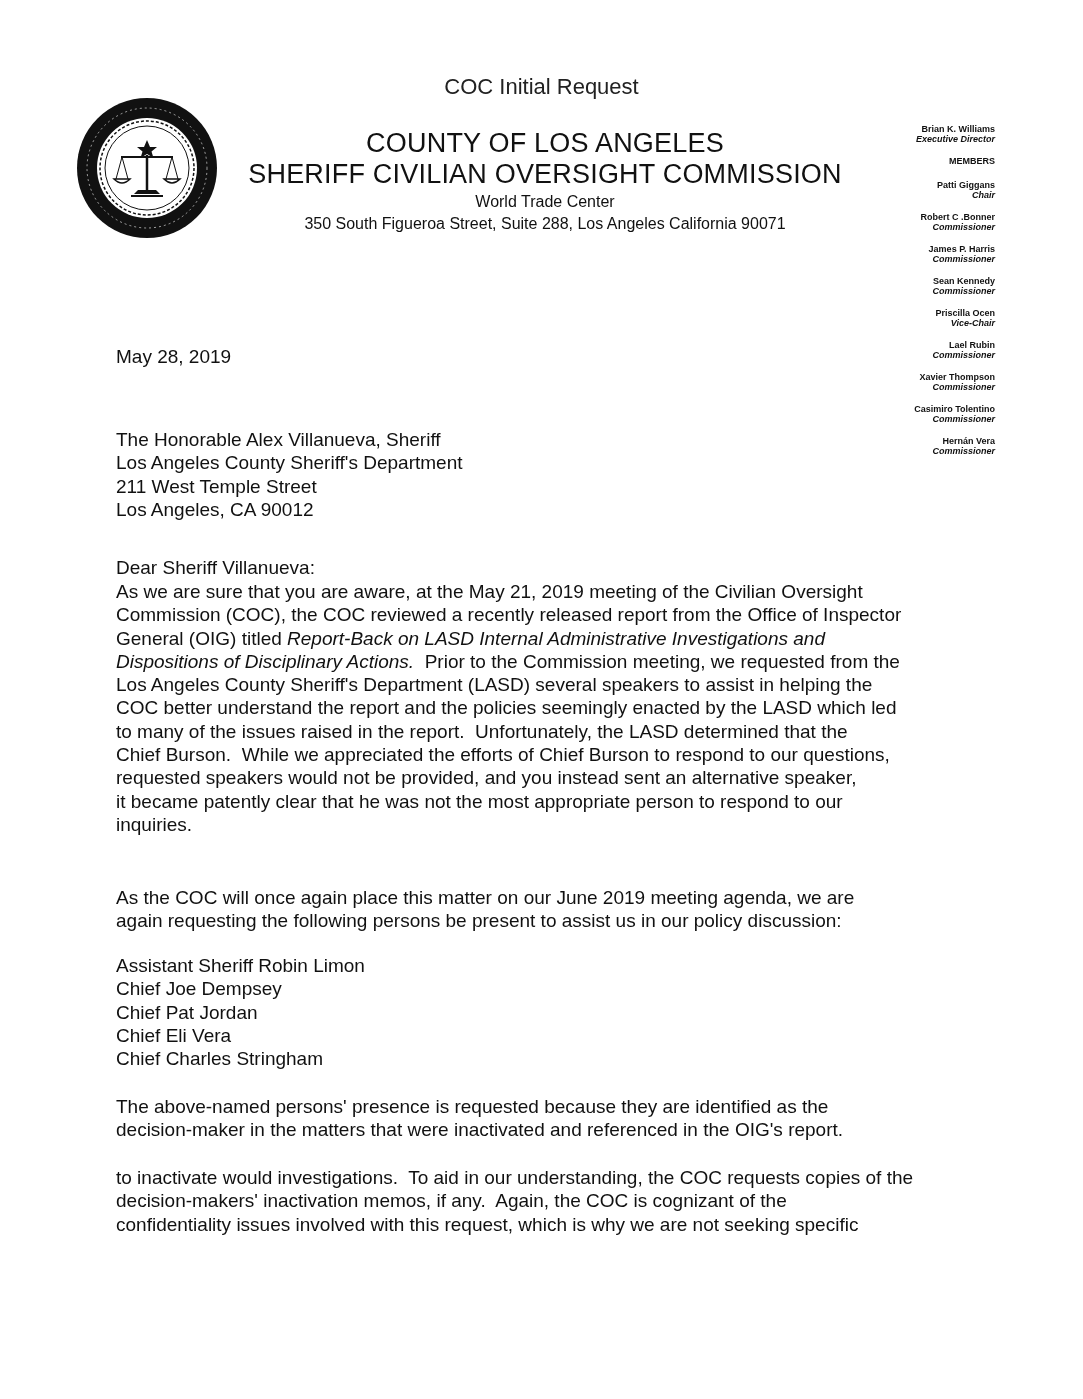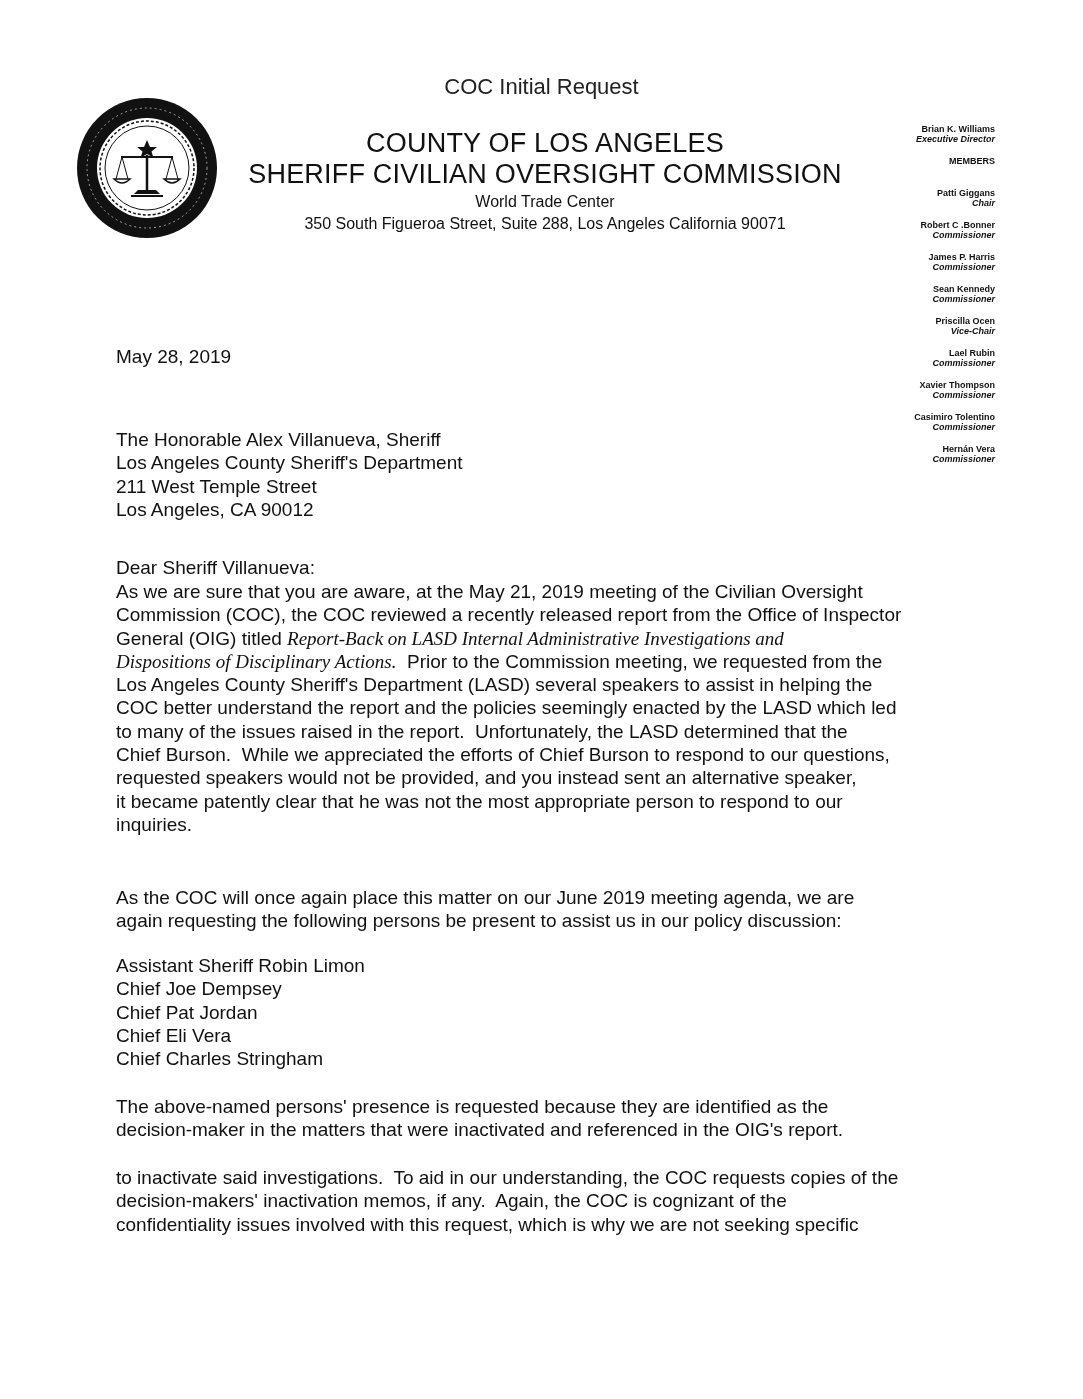--- a/index.html
+++ b/index.html
@@ -21,34 +21,34 @@
     font-weight: normal; font-size: 27px; line-height: 31px; letter-spacing: 0.2px;
   }
   .lh-sub { font-size: 16px; line-height: 20px; margin-top: 2px; }
   .roster {
     position: absolute; right: 88px; top: 124px; width: 160px; text-align: right;
     font-size: 9px; line-height: 10px; font-weight: bold;
   }
   .roster .name { display: block; }
   .roster .role { display: block; font-style: italic; }
   .roster .group { margin-bottom: 12px; }
-  .roster .members-head { display: block; margin-bottom: 22px; }
+  .roster .members-head { display: block; margin-bottom: 14px; }
   .body-text {
     position: absolute; left: 116px; width: 860px; font-size: 19px; line-height: 23.3px;
   }
   .date { top: 345px; }
   .address { top: 428px; }
   .salutation { top: 556px; }
   .para1 { top: 580px; }
   .para2 { top: 886px; }
   .persons { top: 954px; }
   .para3 { top: 1095px; }
   .para4 { top: 1166px; }
   .line { display: block; white-space: nowrap; }
-  em { font-style: italic; font-family: Liberation Serif, serif; }
+  em { font-style: italic; }
 </style>
 </head>
 <body>
 
 <div class="top-label">COC Initial Request</div>
 
 <div class="seal">
   <svg width="142" height="142" viewBox="0 0 142 142">
     <circle cx="71" cy="71" r="70" fill="#111"></circle>
     <circle cx="71" cy="71" r="50" fill="#fff"></circle>
@@ -161,16 +161,16 @@
   <span class="line">Chief Eli Vera</span>
   <span class="line">Chief Charles Stringham</span>
 </div>
 
 <div class="body-text para3">
   <span class="line">The above-named persons' presence is requested because they are identified as the</span>
   <span class="line">decision-maker in the matters that were inactivated and referenced in the OIG's report.</span>
 </div>
 
 <div class="body-text para4">
-  <span class="line" style="white-space:pre">to inactivate said investigations.  To aid in our understanding, the COC requests copies of the</span>
+  <span class="line" style="white-space:pre">to inactivate would investigations.  To aid in our understanding, the COC requests copies of the</span>
   <span class="line" style="white-space:pre">decision-makers' inactivation memos, if any.  Again, the COC is cognizant of the</span>
   <span class="line">confidentiality issues involved with this request, which is why we are not seeking specific</span>
 </div>
 
 </body></html>

